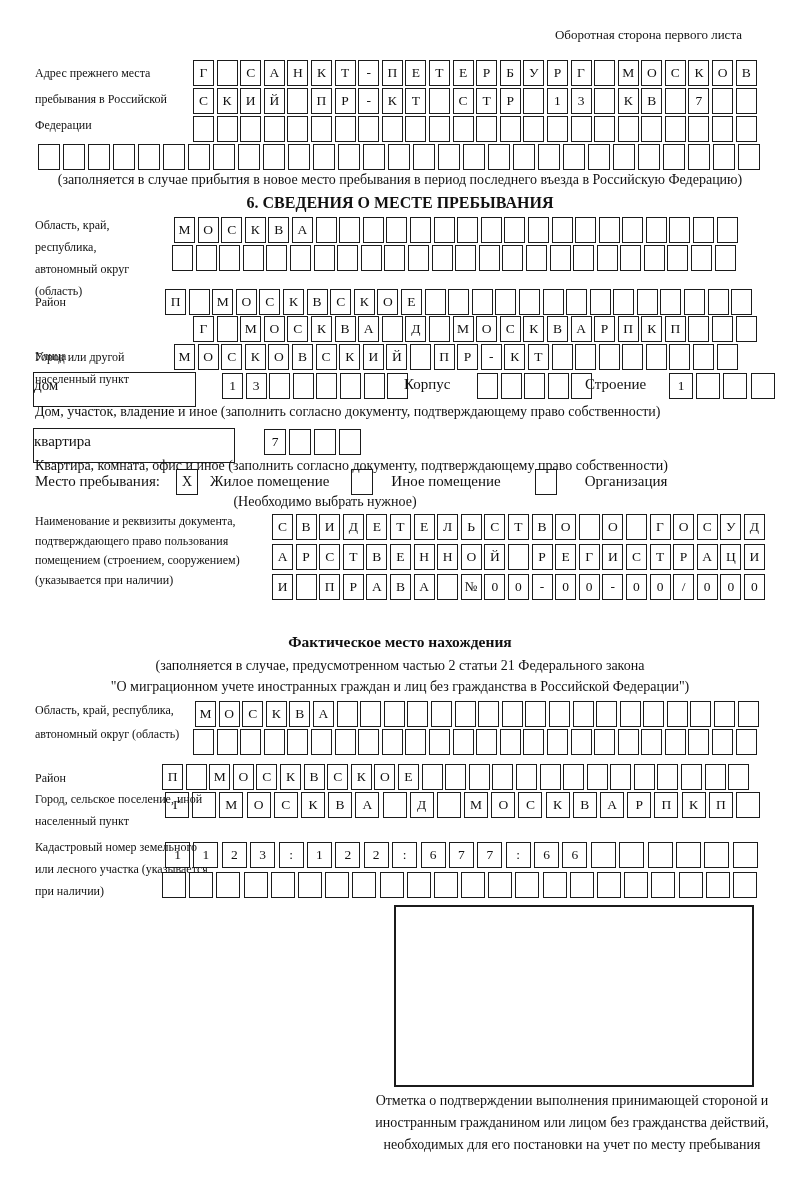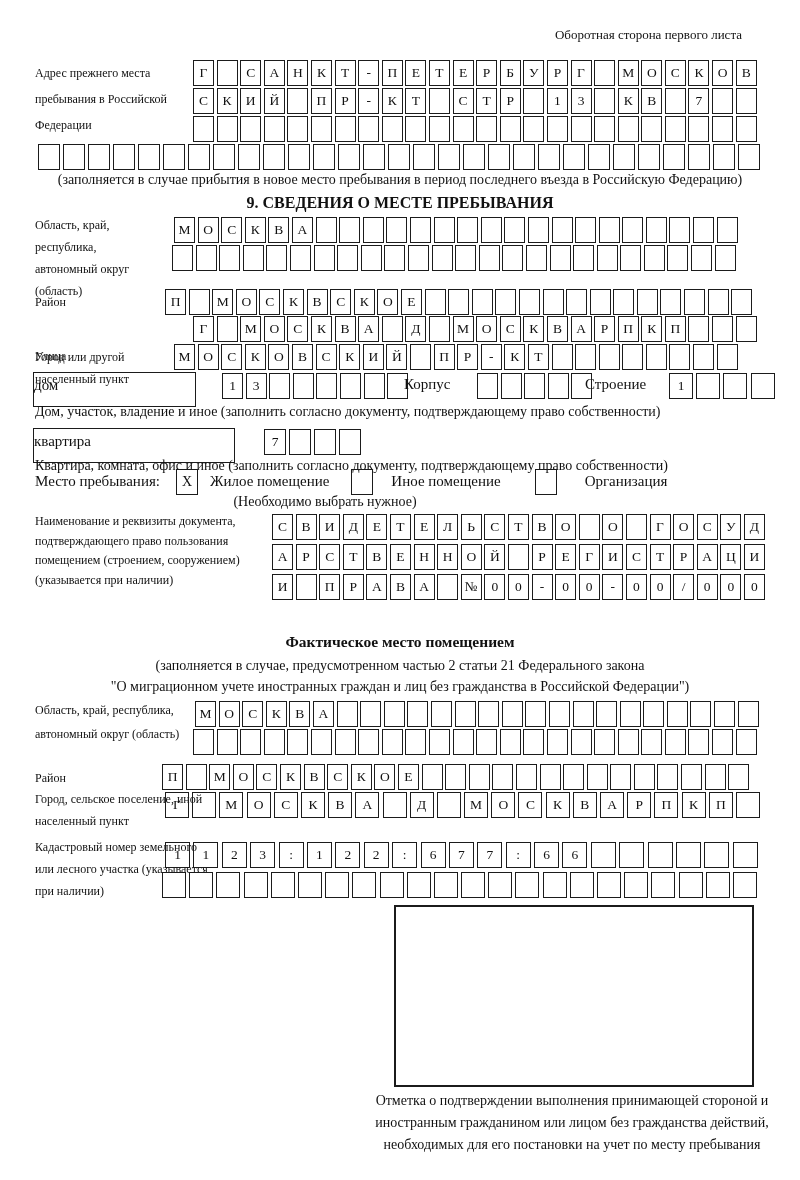--- a/index.html
+++ b/index.html
@@ -45,21 +45,21 @@
 
   <div class="abs lbl" style="top:22px; right:58px; font-size:13px;">Оборотная сторона первого листа</div>
 
   <div class="abs lbl" style="left:35px; top:60px; width:132px; line-height:26px;">Адрес прежнего места пребывания в Российской Федерации</div>
   <div class="cellrow" style="left:176px; top:60px;"><span class="cell">Г</span><span class="cell"></span><span class="cell">С</span><span class="cell">А</span><span class="cell">Н</span><span class="cell">К</span><span class="cell">Т</span><span class="cell">-</span><span class="cell">П</span><span class="cell">Е</span><span class="cell">Т</span><span class="cell">Е</span><span class="cell">Р</span><span class="cell">Б</span><span class="cell">У</span><span class="cell">Р</span><span class="cell">Г</span><span class="cell"></span><span class="cell">М</span><span class="cell">О</span><span class="cell">С</span><span class="cell">К</span><span class="cell">О</span><span class="cell">В</span></div>
   <div class="cellrow" style="left:176px; top:88px;"><span class="cell">С</span><span class="cell">К</span><span class="cell">И</span><span class="cell">Й</span><span class="cell"></span><span class="cell">П</span><span class="cell">Р</span><span class="cell">-</span><span class="cell">К</span><span class="cell">Т</span><span class="cell"></span><span class="cell">С</span><span class="cell">Т</span><span class="cell">Р</span><span class="cell"></span><span class="cell">1</span><span class="cell">3</span><span class="cell"></span><span class="cell">К</span><span class="cell">В</span><span class="cell"></span><span class="cell">7</span><span class="cell"></span><span class="cell"></span></div>
   <div class="cellrow" style="left:176px; top:116px;"><span class="cell"></span><span class="cell"></span><span class="cell"></span><span class="cell"></span><span class="cell"></span><span class="cell"></span><span class="cell"></span><span class="cell"></span><span class="cell"></span><span class="cell"></span><span class="cell"></span><span class="cell"></span><span class="cell"></span><span class="cell"></span><span class="cell"></span><span class="cell"></span><span class="cell"></span><span class="cell"></span><span class="cell"></span><span class="cell"></span><span class="cell"></span><span class="cell"></span><span class="cell"></span><span class="cell"></span></div>
   <div class="cellrow p25" style="left:21px; top:144px;"><span class="cell"></span><span class="cell"></span><span class="cell"></span><span class="cell"></span><span class="cell"></span><span class="cell"></span><span class="cell"></span><span class="cell"></span><span class="cell"></span><span class="cell"></span><span class="cell"></span><span class="cell"></span><span class="cell"></span><span class="cell"></span><span class="cell"></span><span class="cell"></span><span class="cell"></span><span class="cell"></span><span class="cell"></span><span class="cell"></span><span class="cell"></span><span class="cell"></span><span class="cell"></span><span class="cell"></span><span class="cell"></span><span class="cell"></span><span class="cell"></span><span class="cell"></span><span class="cell"></span></div>
   <div class="abs cap center800" style="top:172px;">(заполняется в случае прибытия в новое место пребывания в период последнего въезда в Российскую Федерацию)</div>
 
-  <div class="abs bold center800" style="top:194px; font-size:16px;">9. СВЕДЕНИЯ О МЕСТЕ ПРЕБЫВАНИЯ</div>
+  <div class="abs bold center800" style="top:194px; font-size:16px;">6. СВЕДЕНИЯ О МЕСТЕ ПРЕБЫВАНИЯ</div>
 
   <div class="abs lbl" style="left:35px; top:214px; width:120px; line-height:22px;">Область, край, республика, автономный округ (область)</div>
   <div class="cellrow" style="left:157px; top:217px;"><span class="cell">М</span><span class="cell">О</span><span class="cell">С</span><span class="cell">К</span><span class="cell">В</span><span class="cell">А</span><span class="cell"></span><span class="cell"></span><span class="cell"></span><span class="cell"></span><span class="cell"></span><span class="cell"></span><span class="cell"></span><span class="cell"></span><span class="cell"></span><span class="cell"></span><span class="cell"></span><span class="cell"></span><span class="cell"></span><span class="cell"></span><span class="cell"></span><span class="cell"></span><span class="cell"></span><span class="cell"></span></div>
   <div class="cellrow" style="left:155px; top:245px;"><span class="cell"></span><span class="cell"></span><span class="cell"></span><span class="cell"></span><span class="cell"></span><span class="cell"></span><span class="cell"></span><span class="cell"></span><span class="cell"></span><span class="cell"></span><span class="cell"></span><span class="cell"></span><span class="cell"></span><span class="cell"></span><span class="cell"></span><span class="cell"></span><span class="cell"></span><span class="cell"></span><span class="cell"></span><span class="cell"></span><span class="cell"></span><span class="cell"></span><span class="cell"></span><span class="cell"></span></div>
 
   <div class="abs lbl" style="left:35px; top:290px;">Район</div>
   <div class="cellrow" style="left:148px; top:289px;"><span class="cell">П</span><span class="cell"></span><span class="cell">М</span><span class="cell">О</span><span class="cell">С</span><span class="cell">К</span><span class="cell">В</span><span class="cell">С</span><span class="cell">К</span><span class="cell">О</span><span class="cell">Е</span><span class="cell"></span><span class="cell"></span><span class="cell"></span><span class="cell"></span><span class="cell"></span><span class="cell"></span><span class="cell"></span><span class="cell"></span><span class="cell"></span><span class="cell"></span><span class="cell"></span><span class="cell"></span><span class="cell"></span><span class="cell"></span></div>
 
   <div class="abs lbl" style="left:35px; top:310px; width:150px; line-height:22px;margin-top:36px;">Город или другой населенный пункт</div>
   <div class="cellrow" style="left:176px; top:316px;"><span class="cell">Г</span><span class="cell"></span><span class="cell">М</span><span class="cell">О</span><span class="cell">С</span><span class="cell">К</span><span class="cell">В</span><span class="cell">А</span><span class="cell"></span><span class="cell">Д</span><span class="cell"></span><span class="cell">М</span><span class="cell">О</span><span class="cell">С</span><span class="cell">К</span><span class="cell">В</span><span class="cell">А</span><span class="cell">Р</span><span class="cell">П</span><span class="cell">К</span><span class="cell">П</span><span class="cell"></span><span class="cell"></span><span class="cell"></span></div>
@@ -88,21 +88,21 @@
     <span class="chk" style="margin-left:30px;"></span>
     <span class="inline-lbl" style="margin-left:24px;">Организация</span>
   </div>
   <div class="abs cap" style="left:165px; top:494px; width:320px; text-align:center;">(Необходимо выбрать нужное)</div>
 
   <div class="abs" style="left:35px; top:512px; width:212px; font-size:12px; line-height:19.5px;">Наименование и реквизиты документа, подтверждающего право пользования помещением (строением, сооружением) (указывается при наличии)</div>
   <div class="cellrow" style="left:255px; top:514px;"><span class="cell">С</span><span class="cell">В</span><span class="cell">И</span><span class="cell">Д</span><span class="cell">Е</span><span class="cell">Т</span><span class="cell">Е</span><span class="cell">Л</span><span class="cell">Ь</span><span class="cell">С</span><span class="cell">Т</span><span class="cell">В</span><span class="cell">О</span><span class="cell"></span><span class="cell">О</span><span class="cell"></span><span class="cell">Г</span><span class="cell">О</span><span class="cell">С</span><span class="cell">У</span><span class="cell">Д</span></div>
   <div class="cellrow" style="left:255px; top:544px;"><span class="cell">А</span><span class="cell">Р</span><span class="cell">С</span><span class="cell">Т</span><span class="cell">В</span><span class="cell">Е</span><span class="cell">Н</span><span class="cell">Н</span><span class="cell">О</span><span class="cell">Й</span><span class="cell"></span><span class="cell">Р</span><span class="cell">Е</span><span class="cell">Г</span><span class="cell">И</span><span class="cell">С</span><span class="cell">Т</span><span class="cell">Р</span><span class="cell">А</span><span class="cell">Ц</span><span class="cell">И</span></div>
   <div class="cellrow" style="left:255px; top:574px;"><span class="cell">И</span><span class="cell"></span><span class="cell">П</span><span class="cell">Р</span><span class="cell">А</span><span class="cell">В</span><span class="cell">А</span><span class="cell"></span><span class="cell">№</span><span class="cell">0</span><span class="cell">0</span><span class="cell">-</span><span class="cell">0</span><span class="cell">0</span><span class="cell">-</span><span class="cell">0</span><span class="cell">0</span><span class="cell">/</span><span class="cell">0</span><span class="cell">0</span><span class="cell">0</span></div>
 
-  <div class="abs bold center800" style="top:633px; font-size:15.5px;">Фактическое место помещением</div>
+  <div class="abs bold center800" style="top:633px; font-size:15.5px;">Фактическое место нахождения</div>
   <div class="abs cap center800" style="top:658px;">(заполняется в случае, предусмотренном частью 2 статьи 21 Федерального закона</div>
   <div class="abs cap center800" style="top:679px;">"О миграционном учете иностранных граждан и лиц без гражданства в Российской Федерации")</div>
 
   <div class="abs lbl" style="left:35px; top:698px; width:155px; line-height:24px;">Область, край, республика, автономный округ (область)</div>
   <div class="cellrow" style="left:178px; top:701px;"><span class="cell">М</span><span class="cell">О</span><span class="cell">С</span><span class="cell">К</span><span class="cell">В</span><span class="cell">А</span><span class="cell"></span><span class="cell"></span><span class="cell"></span><span class="cell"></span><span class="cell"></span><span class="cell"></span><span class="cell"></span><span class="cell"></span><span class="cell"></span><span class="cell"></span><span class="cell"></span><span class="cell"></span><span class="cell"></span><span class="cell"></span><span class="cell"></span><span class="cell"></span><span class="cell"></span><span class="cell"></span></div>
   <div class="cellrow" style="left:176px; top:729px;"><span class="cell"></span><span class="cell"></span><span class="cell"></span><span class="cell"></span><span class="cell"></span><span class="cell"></span><span class="cell"></span><span class="cell"></span><span class="cell"></span><span class="cell"></span><span class="cell"></span><span class="cell"></span><span class="cell"></span><span class="cell"></span><span class="cell"></span><span class="cell"></span><span class="cell"></span><span class="cell"></span><span class="cell"></span><span class="cell"></span><span class="cell"></span><span class="cell"></span><span class="cell"></span><span class="cell"></span></div>
 
   <div class="abs lbl" style="left:35px; top:766px;">Район</div>
   <div class="cellrow" style="left:145px; top:764px;"><span class="cell">П</span><span class="cell"></span><span class="cell">М</span><span class="cell">О</span><span class="cell">С</span><span class="cell">К</span><span class="cell">В</span><span class="cell">С</span><span class="cell">К</span><span class="cell">О</span><span class="cell">Е</span><span class="cell"></span><span class="cell"></span><span class="cell"></span><span class="cell"></span><span class="cell"></span><span class="cell"></span><span class="cell"></span><span class="cell"></span><span class="cell"></span><span class="cell"></span><span class="cell"></span><span class="cell"></span><span class="cell"></span><span class="cell"></span></div>
 

